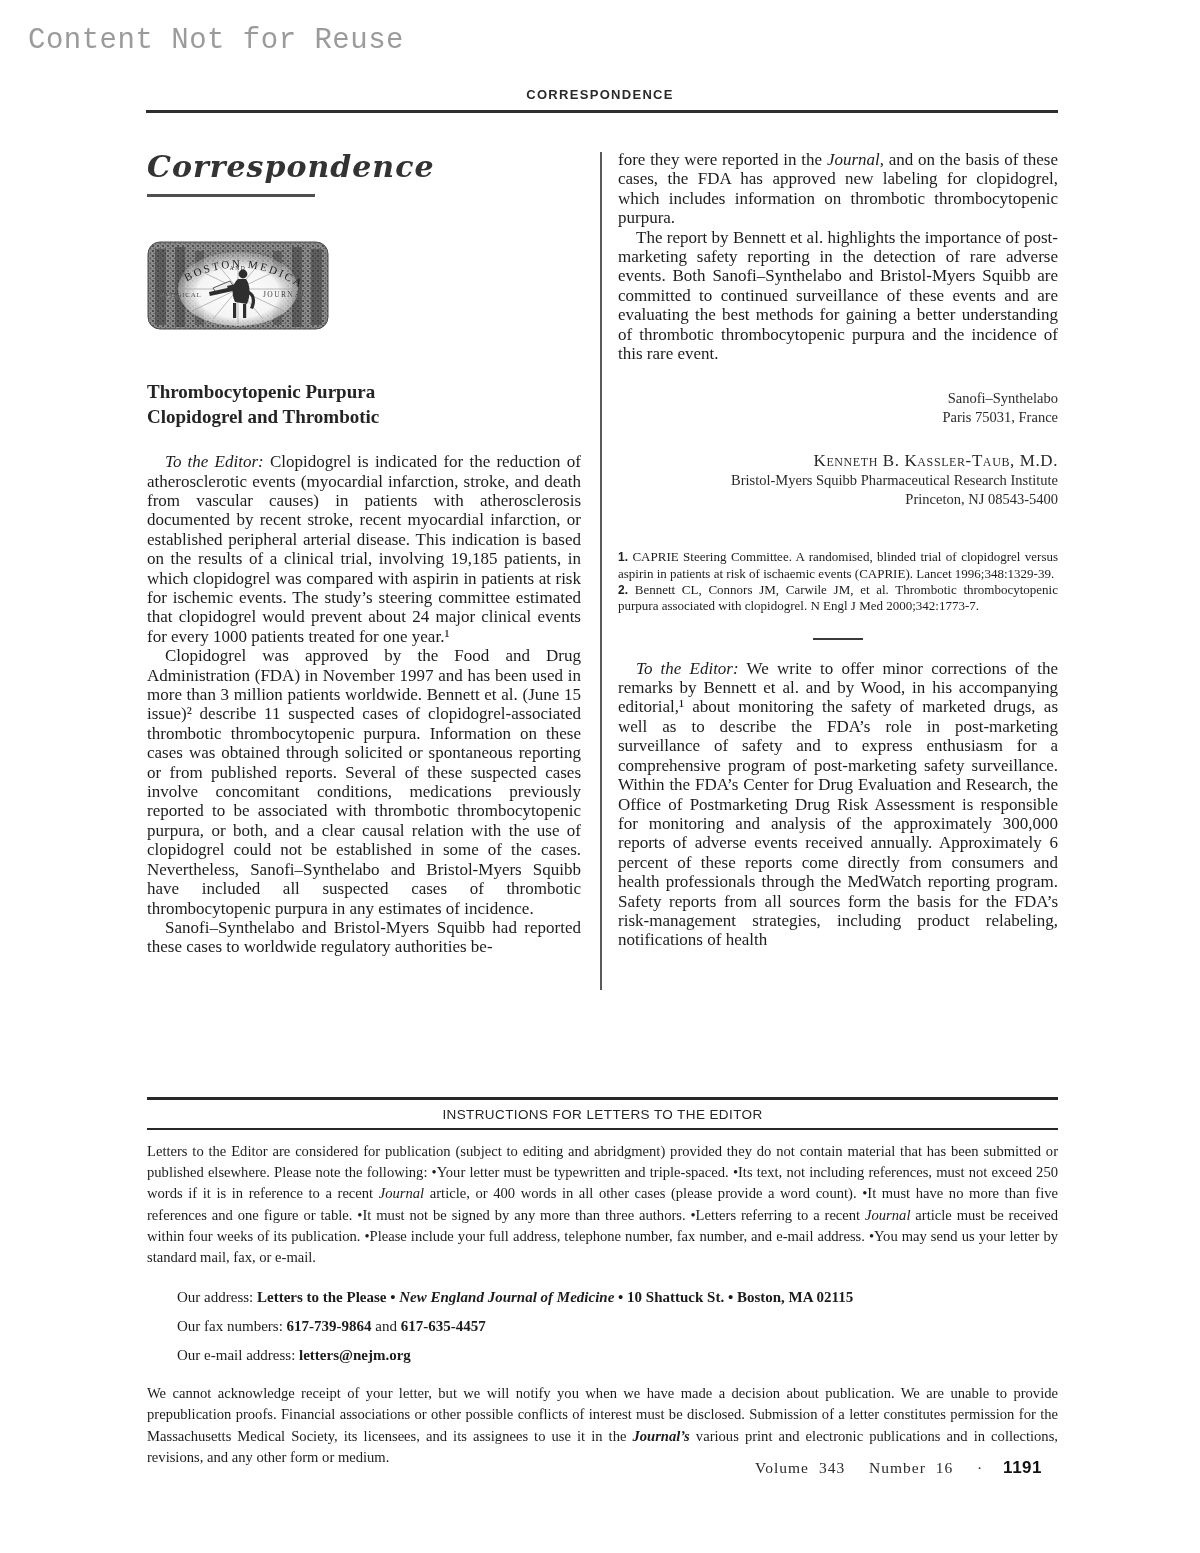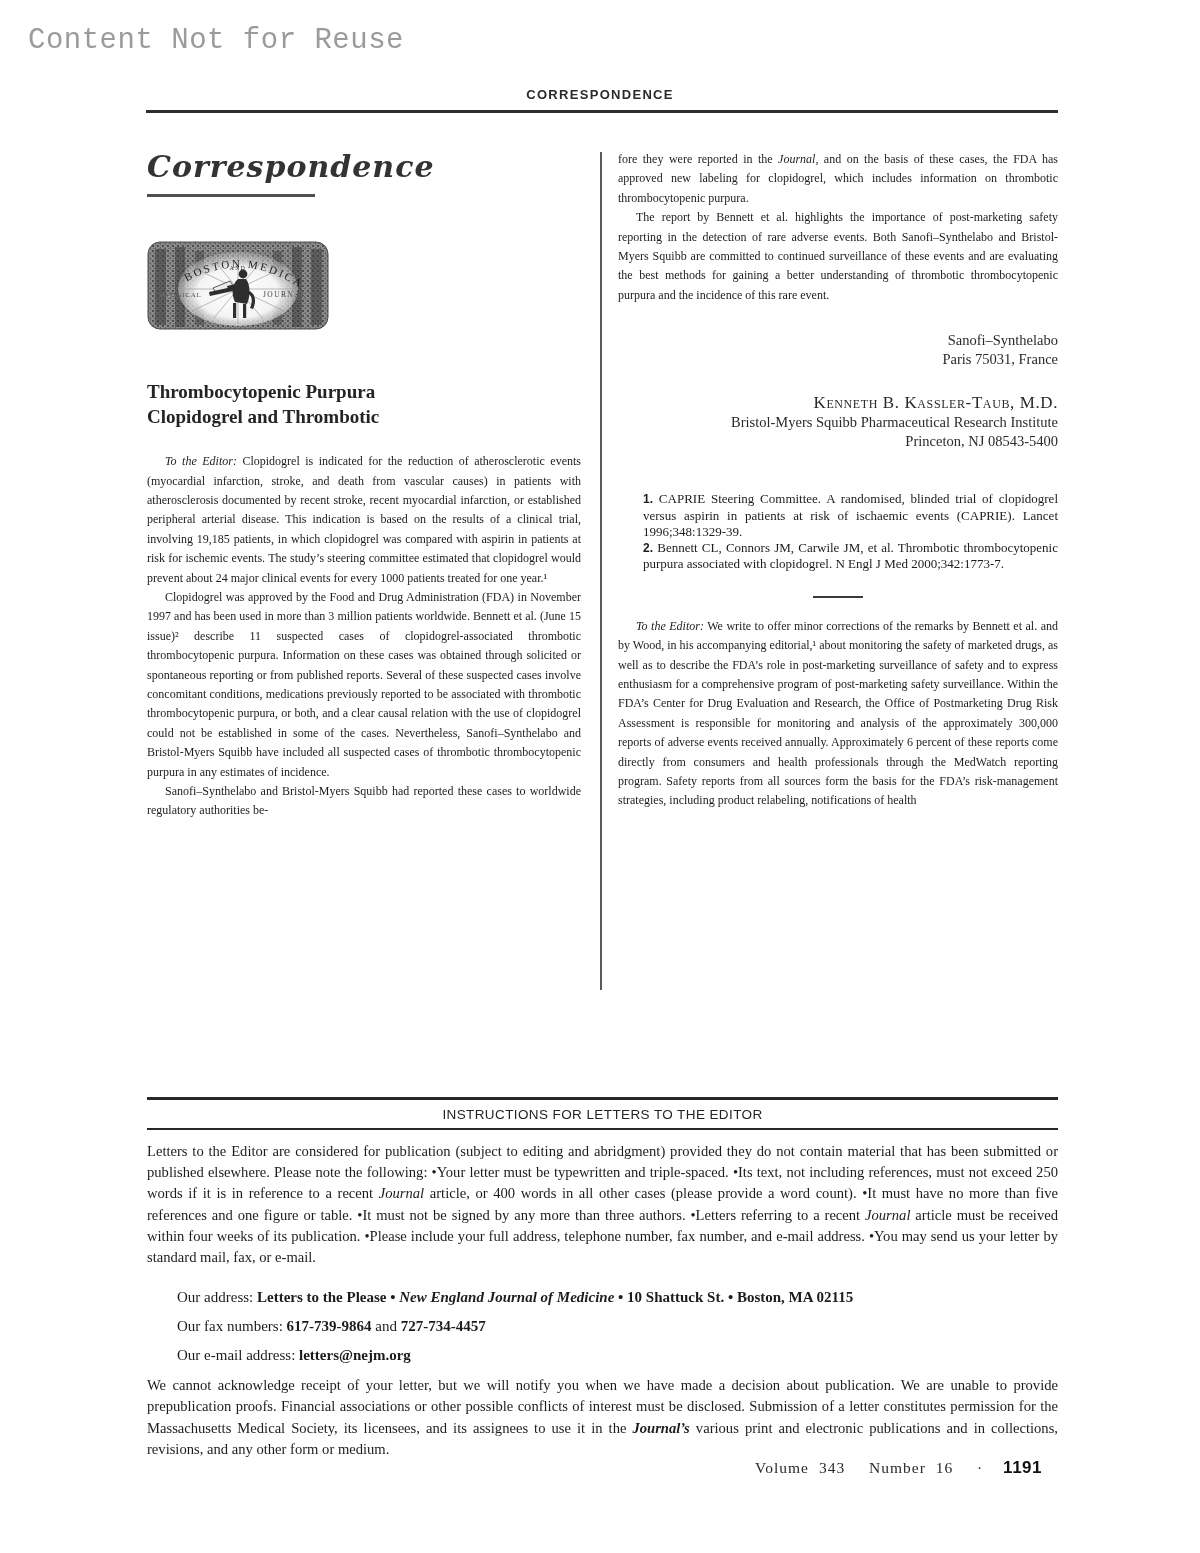--- a/index.html
+++ b/index.html
@@ -43,37 +43,37 @@
   .script-rule { width:168px; height:3px; background:#4f4f4f; margin-top:11px; }
 
   .logo-wrap { margin-top:42px; }
 
   .article-title {
     margin-top:43px;
     font-weight:bold; font-size:19px; line-height:1.32; color:#242424;
   }
 
   .body-p {
-    margin:0; font-size:12px; line-height:19.4px;
+    margin:0; font-size:17px; line-height:19.4px;
     text-align:justify; text-indent:18px;
   }
   .body-p.first { margin-top:23px; }
   .body-p.no-indent { text-indent:0; }
   em { font-style:italic; }
   strong.it { font-style:italic; }
 
   .sig-block { text-align:right; margin-top:26px; }
   .sig-block.second { margin-top:25px; }
   .sig-name {
     font-variant:small-caps; font-size:17px; letter-spacing:0.6px;
     color:#2a2a2a; line-height:20px;
   }
   .sig-affil { font-size:14.5px; line-height:18.5px; color:#2a2a2a; }
 
-  .refs { margin-top:41px;margin-left:25px; }
+  .refs { margin-top:41px; }
   .ref-item {
     margin:0; font-size:13px; line-height:16.3px; text-align:justify;
   }
   .ref-item strong { font-family:"Liberation Sans", sans-serif; font-size:12px; }
 
   .letter-divider { width:50px; height:2px; background:#3a3a3a; margin:23px auto 19px auto; }
 
   .instructions {
     position:absolute; left:147px; top:1097px; width:911px;
   }
@@ -83,21 +83,21 @@
     font-weight:normal; font-size:13.5px; letter-spacing:0.4px;
     padding:7px 0 6px 0; color:#242424;
   }
   .instr-rule-mid { height:2px; background:#282828; }
   .instr-body {
     margin-top:11px; font-size:14.6px; line-height:21.2px; text-align:justify;
   }
   .instr-address { margin:5px 0 0 30px; }
   .instr-address-line { font-size:15px; line-height:29px; }
   .instr-closing {
-    margin-top:5px; font-size:14.6px; line-height:21.4px; text-align:justify;
+    margin-top:13px; font-size:14.6px; line-height:21.4px; text-align:justify;
   }
 
   .footer {
     position:absolute; right:158px; top:1458px;
     font-size:15.5px; letter-spacing:1px; color:#2a2a2a;
     word-spacing:5px;
   }
   .footer .sep-gap { margin-left:14px; }
   .footer .dot { margin:0 10px 0 14px; }
   .footer .pagenum {
@@ -212,21 +212,21 @@
   <p class="body-p"><em>To the Editor:</em><span> We write to offer minor corrections of the remarks by Bennett et al. and by Wood, in his accompanying editorial,¹ about monitoring the safety of marketed drugs, as well as to describe the FDA’s role in post-marketing surveillance of safety and to express enthusiasm for a comprehensive program of post-marketing safety surveillance. Within the FDA’s Center for Drug Evaluation and Research, the Office of Postmarketing Drug Risk Assessment is responsible for monitoring and analysis of the approximately 300,000 reports of adverse events received annually. Approximately 6 percent of these reports come directly from consumers and health professionals through the MedWatch reporting program. Safety reports from all sources form the basis for the FDA’s risk-management strategies, including product relabeling, notifications of health</span></p>
 </div>
 
 <div class="instructions">
   <div class="instr-rule-top"></div>
   <div class="instr-heading">INSTRUCTIONS FOR LETTERS TO THE EDITOR</div>
   <div class="instr-rule-mid"></div>
   <p class="instr-body"><span>Letters to the Editor are considered for publication (subject to editing and abridgment) provided they do not contain material that has been submitted or published elsewhere. Please note the following: •Your letter must be typewritten and triple-spaced. •Its text, not including references, must not exceed 250 words if it is in reference to a recent </span><em>Journal</em><span> article, or 400 words in all other cases (please provide a word count). •It must have no more than five references and one figure or table. •It must not be signed by any more than three authors. •Letters referring to a recent </span><em>Journal</em><span> article must be received within four weeks of its publication. •Please include your full address, telephone number, fax number, and e-mail address. •You may send us your letter by standard mail, fax, or e-mail.</span></p>
   <div class="instr-address">
     <div class="instr-address-line"><span>Our address: </span><strong>Letters to the Please</strong><strong> • </strong><strong class="it">New England Journal of Medicine</strong><strong> • 10 Shattuck St. • Boston, MA 02115</strong></div>
-    <div class="instr-address-line"><span>Our fax numbers: </span><strong>617-739-9864</strong><span> and </span><strong>727-734-4457</strong></div>
+    <div class="instr-address-line"><span>Our fax numbers: </span><strong>617-739-9864</strong><span> and </span><strong>617-635-4457</strong></div>
     <div class="instr-address-line"><span>Our e-mail address: </span><strong>letters@nejm.org</strong></div>
   </div>
   <p class="instr-closing"><span>We cannot acknowledge receipt of your letter, but we will notify you when we have made a decision about publication. We are unable to provide prepublication proofs. Financial associations or other possible conflicts of interest must be disclosed. Submission of a letter constitutes permission for the Massachusetts Medical Society, its licensees, and its assignees to use it in the </span><strong class="it">Journal’s</strong><span> various print and electronic publications and in collections, revisions, and any other form or medium.</span></p>
 </div>
 
 <div class="footer">
   <span>Volume 343</span>
   <span class="sep-gap">Number 16</span>
   <span class="dot">·</span>
   <span class="pagenum">1191</span>

